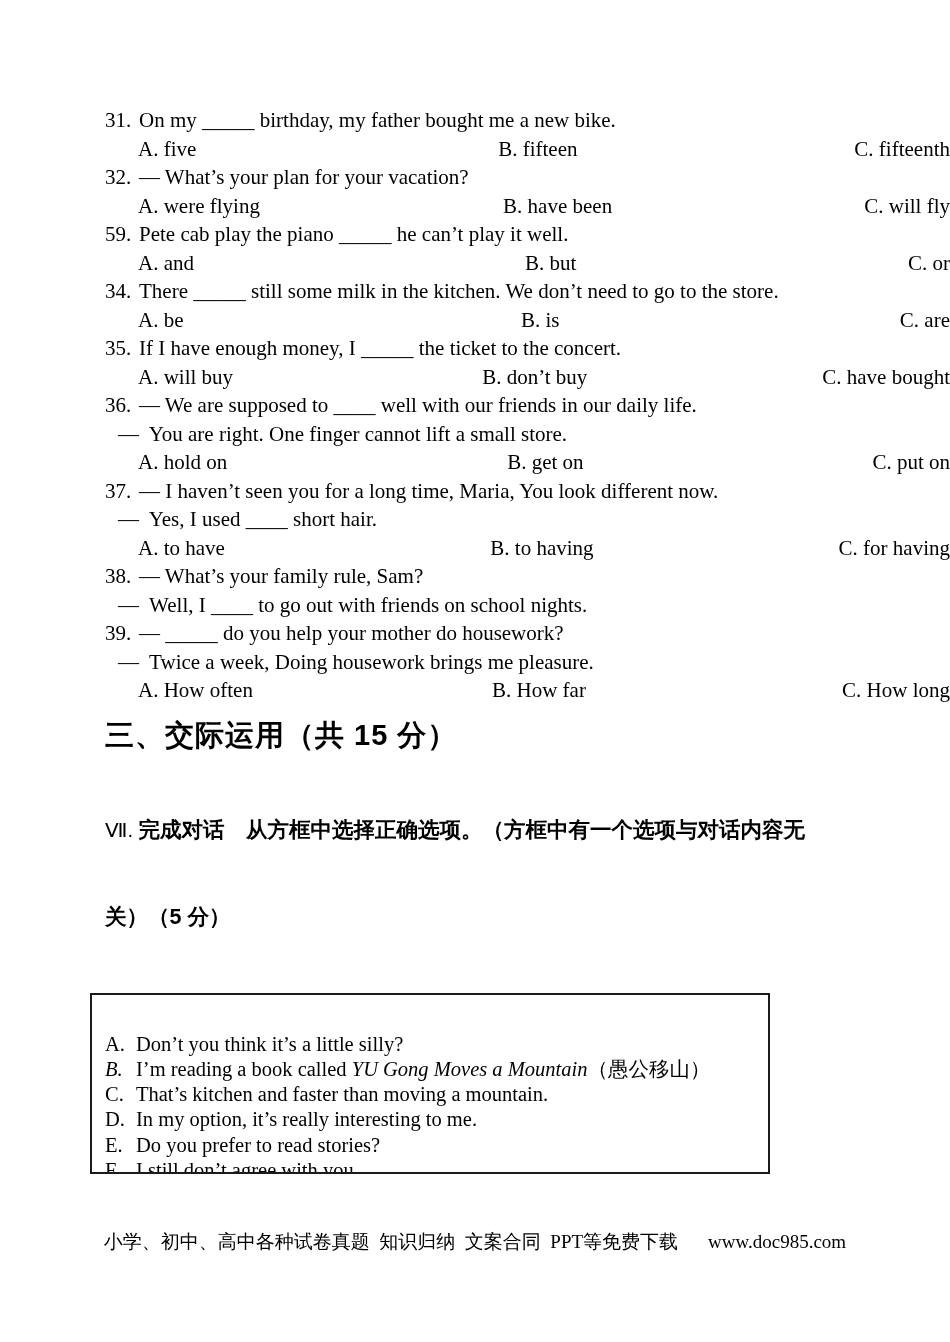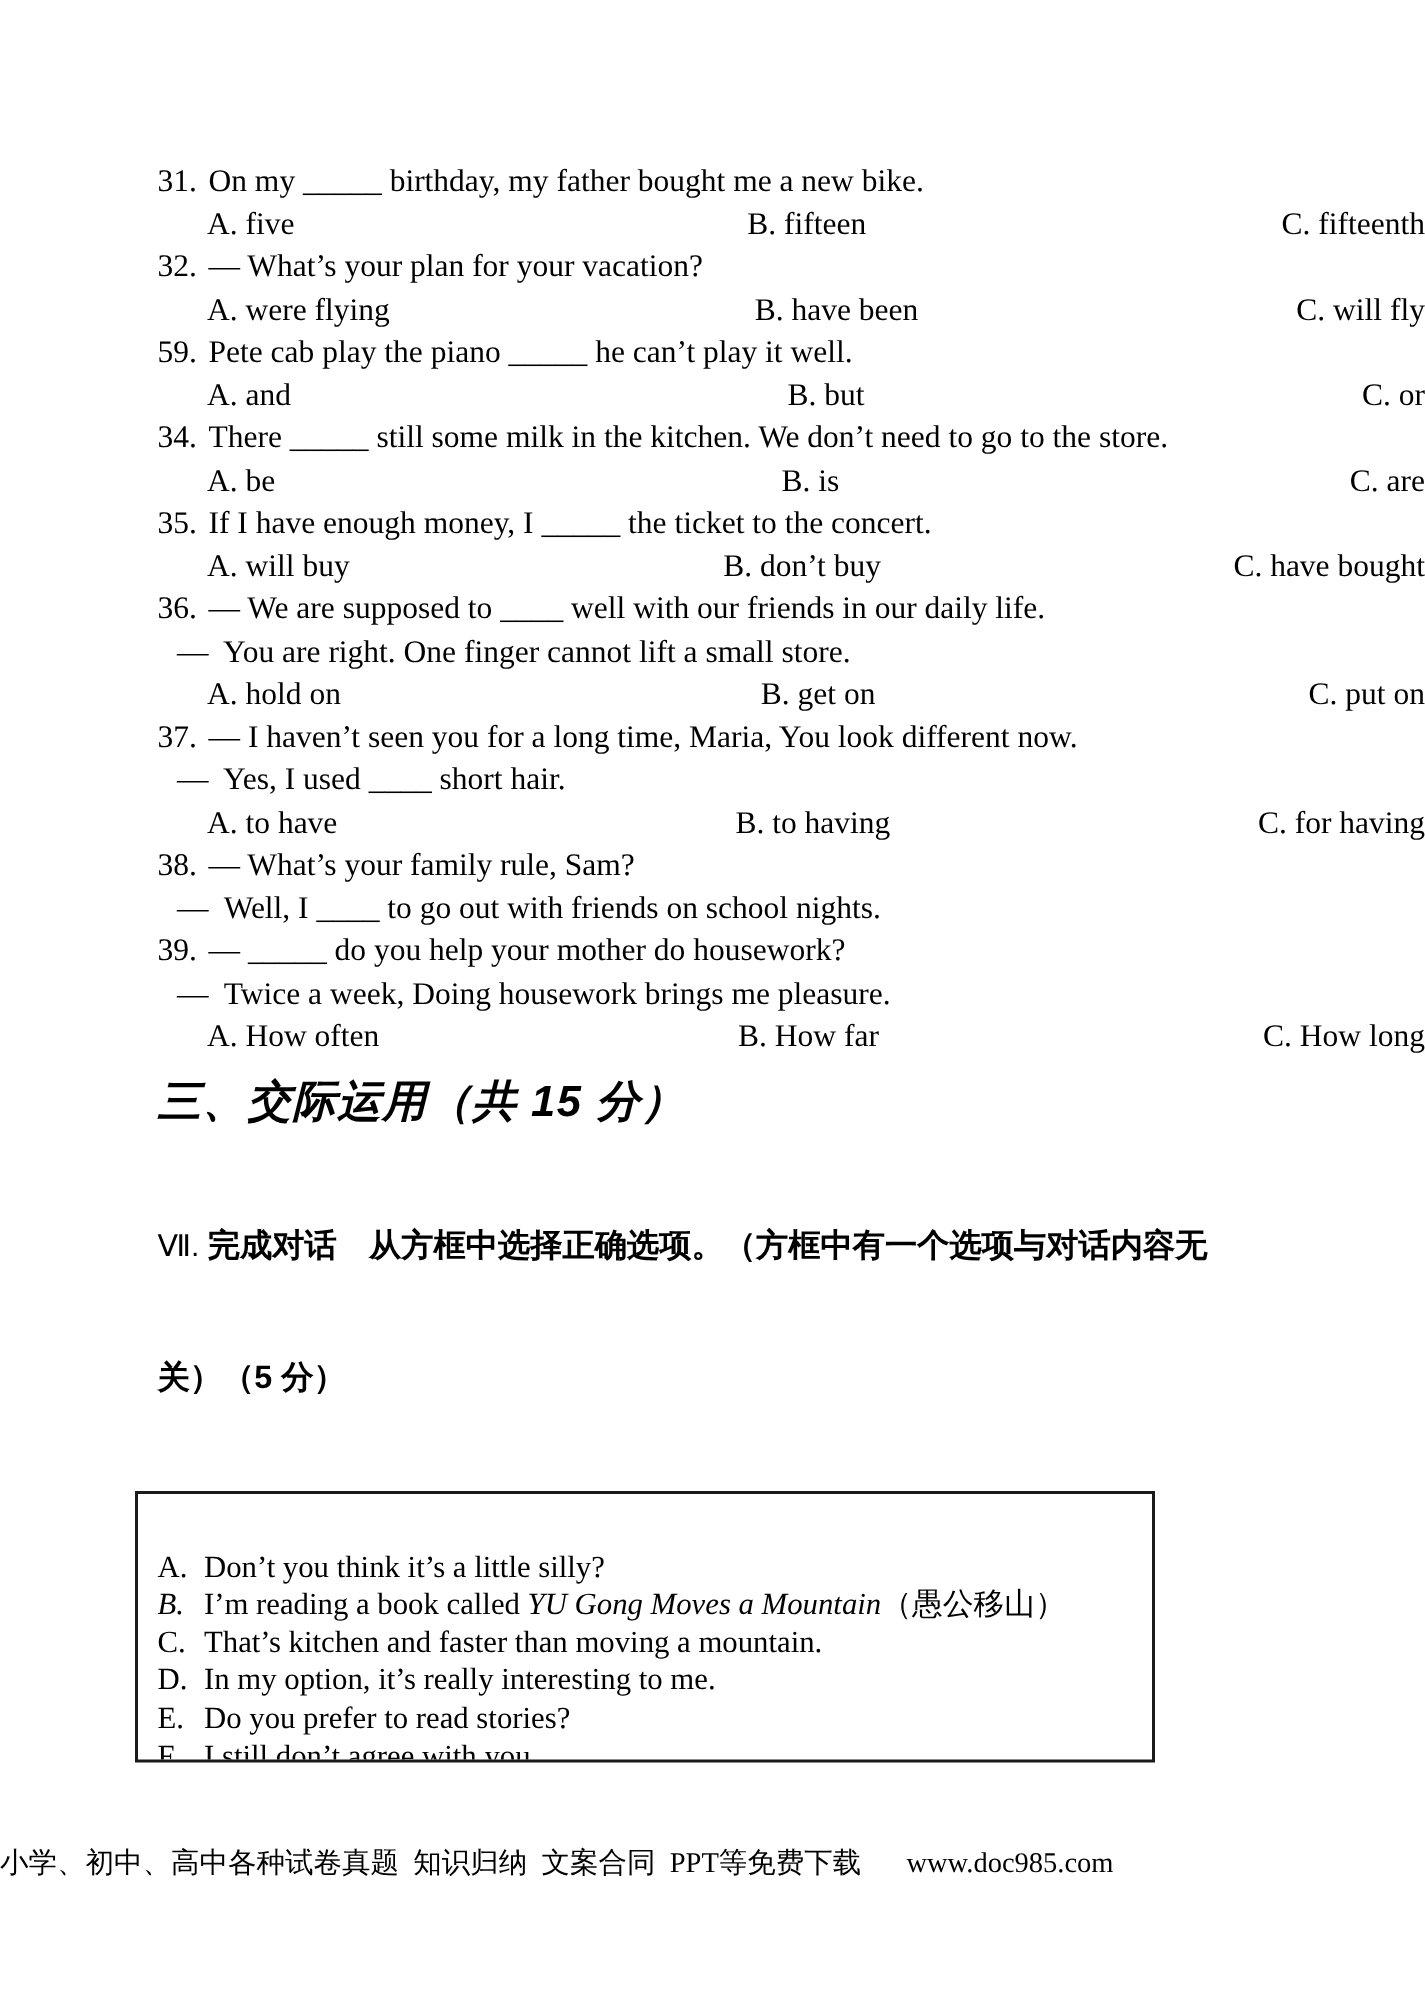--- a/index.html
+++ b/index.html
@@ -15,37 +15,37 @@
   .qnum{display:inline-block;width:34px;}
   .reply{padding-left:18px;}
   .opts{padding-left:38px;display:flex;font-size:21px;line-height:28.5px;height:28.5px;justify-content:space-between;}
   .opt{white-space:pre;}
   .opt-a{width:172px;}
   .opt-b{width:168px;}
   .orange{margin-left:8px;font-weight:bold;}
   .section-heading{
     font-family:"Liberation Sans","DejaVu Sans",sans-serif;font-weight:bold;
     font-size:29px;line-height:40px;height:40px;margin-top:10px;padding-left:5px;
-    letter-spacing:1px;white-space:pre;font-style:italic;
+    letter-spacing:1px;white-space:pre;
   }
   .instruction{
     font-family:"Liberation Sans","DejaVu Sans",sans-serif;font-weight:bold;
     font-size:21.5px;line-height:29px;padding-left:5px;margin-top:3px;white-space:pre;
   }
   .instr-numeral{font-weight:normal;font-size:20px;}
   .choice-box{
     box-sizing:border-box;margin-left:-10px;margin-top:3px;
     width:680px;height:181px;border:2px solid #1b1b1b;
     overflow:hidden;padding:37px 0 0 13px;
   }
   .choice-row{display:flex;font-size:20.5px;line-height:25.3px;height:25.3px;white-space:pre;}
   .choice-letter{display:inline-block;width:31px;}
   .it{font-style:italic;}
   .footer{
-    position:absolute;top:1229px;left:0;width:950px;
+    position:absolute;top:1229px;left:0;width:950px;text-align:center;
     font-size:19px;white-space:pre;
   }
   .footer-url{margin-left:30px;}
 </style>
 </head>
 <body>
 
 <div class="content">
 
   <div class="qblock">

